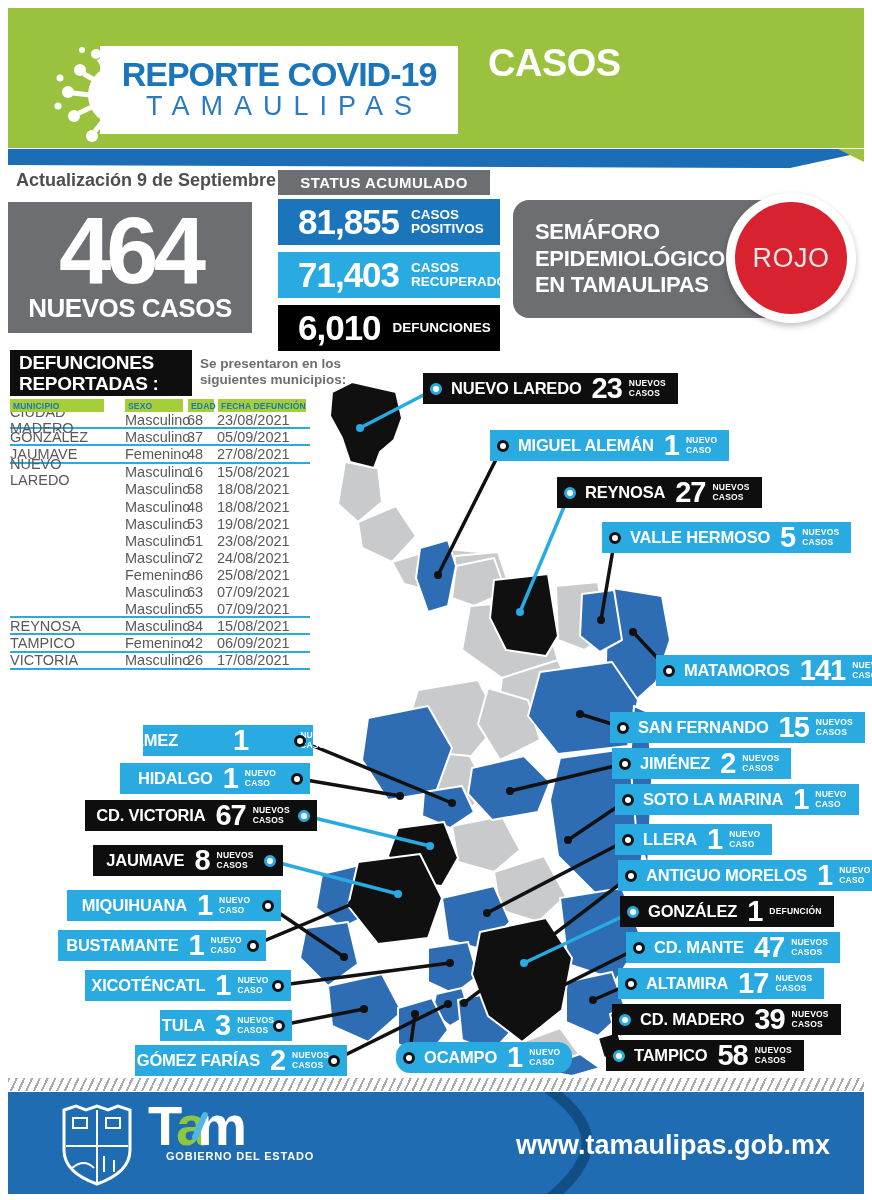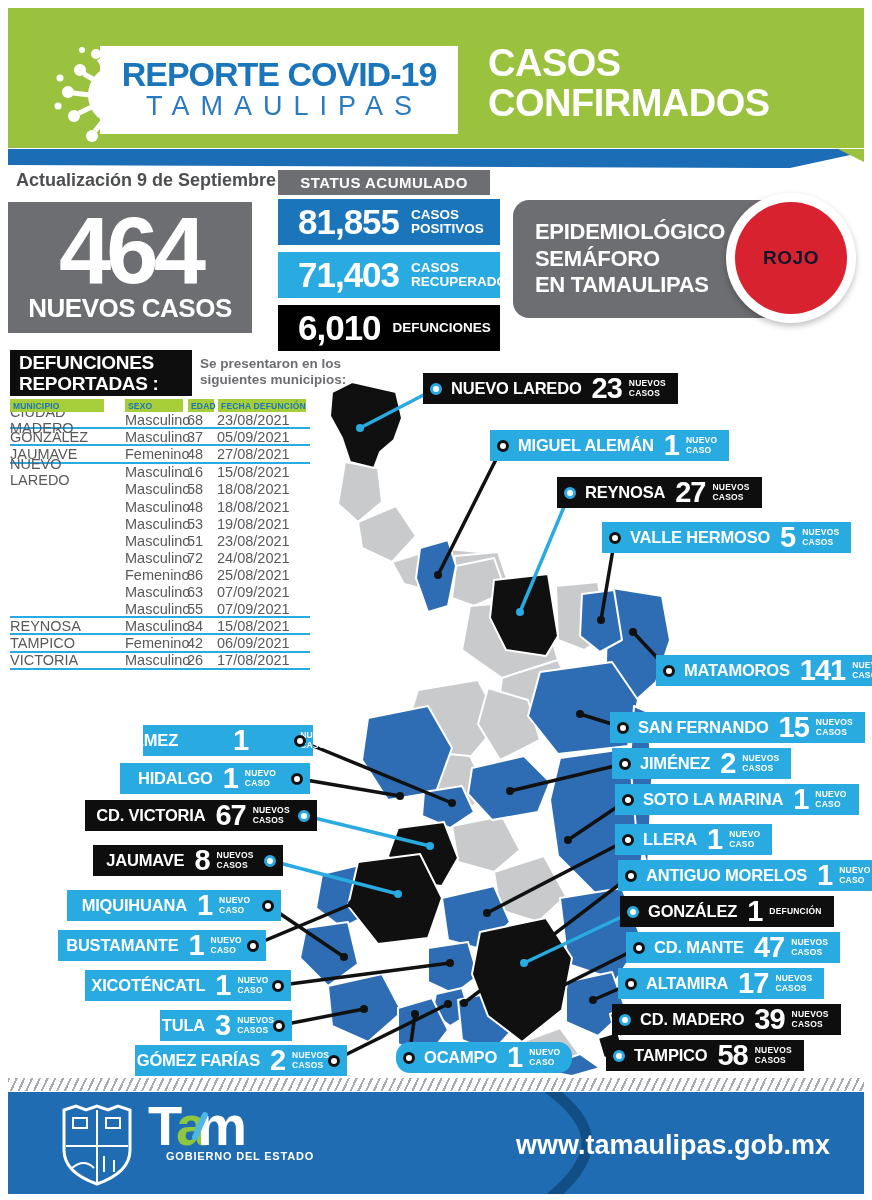--- a/index.html
+++ b/index.html
@@ -24,21 +24,21 @@
 
   .status-title{position:absolute;left:278px;top:170px;width:212px;height:25px;background:#6d6e71;color:#fff;font-size:15px;font-weight:800;display:flex;align-items:center;justify-content:center;letter-spacing:0.5px;}
   .status-list{position:absolute;left:278px;top:199px;width:222px;}
   .status-bar{height:46px;margin-bottom:7px;color:#fff;display:flex;align-items:center;padding-left:20px;}
   .status-value{font-size:35px;font-weight:800;letter-spacing:-1px;}
   .status-label{font-size:13.5px;font-weight:700;line-height:1.05;margin-left:12px;}
 
   .semaforo-box{position:absolute;left:513px;top:200px;width:300px;height:118px;background:#6d6e71;border-radius:16px;color:#fff;display:flex;flex-direction:column;justify-content:center;padding-left:22px;}
   .semaforo-line{font-size:22px;font-weight:800;line-height:1.2;letter-spacing:-0.3px;}
   .semaforo-circle-outer{position:absolute;left:726px;top:193px;width:130px;height:130px;border-radius:50%;background:#ffffff;box-shadow:0 3px 6px rgba(0,0,0,0.25);display:flex;align-items:center;justify-content:center;z-index:3;}
-  .semaforo-circle-inner{width:112px;height:112px;border-radius:50%;background:#d8222f;color:#0f172a;display:flex;align-items:center;justify-content:center;font-size:19px;font-weight:700;letter-spacing:0.5px;}
+  .semaforo-circle-inner{width:112px;height:112px;border-radius:50%;background:#d8222f;color:#e5e5e5;display:flex;align-items:center;justify-content:center;font-size:27px;font-weight:400;letter-spacing:0.5px;}
 
   
   .deaths-title-box{position:absolute;left:10px;top:350px;width:182px;height:46px;background:#0e0e0e;color:#fff;font-size:19px;font-weight:800;line-height:1.1;padding:3px 9px;letter-spacing:-0.3px;}
   .deaths-note{position:absolute;left:200px;top:356px;color:#6d6e71;font-size:13.5px;font-weight:700;line-height:1.15;}
   .deaths-table{position:absolute;left:10px;top:399px;width:300px;}
   .deaths-head{position:relative;height:13px;}
   .deaths-head span{position:absolute;top:0;height:13px;background:#a6ce39;color:#1b75bb;font-size:8.5px;font-weight:800;display:flex;align-items:center;padding-left:3px;letter-spacing:0.2px;}
   .deaths-row{display:flex;height:17.2px;align-items:center;color:#58595b;font-size:14.5px;}
   .deaths-row .c-mun{width:115px;}
   .deaths-row .c-sex{width:62px;}
@@ -91,21 +91,20 @@
     <circle cx="14" cy="38" r="3.5" fill="#fff"></circle>
       <circle cx="12" cy="66" r="3.5" fill="#fff"></circle>
       <circle cx="36" cy="10" r="3" fill="#fff"></circle>
   </svg>
   <div class="title-box">
     <div class="title-main">REPORTE COVID-19</div>
     <div class="title-sub">TAMAULIPAS</div>
   </div>
   <div class="casos-confirmados">
     <div>CASOS</div>
-    <div>CONFIRMADOS</div>
   </div>
   <svg class="blue-wedge" width="856" height="22" viewBox="0 0 856 22">
     <polygon points="0,1 856,1 856,4 782,20 0,17" fill="#1b6db5"></polygon>
     <polygon points="830,1 856,1 856,14" fill="#9bc23f"></polygon>
   </svg>
 
   <div class="update-date">Actualización 9 de Septiembre de 2021</div>
   <div class="new-cases-box">
     <div class="new-cases-number">464</div>
     <div class="new-cases-label">NUEVOS CASOS</div>
@@ -129,22 +128,22 @@
       </div>
       <div class="status-bar" style="background: rgb(0, 0, 0);">
         <span class="status-value">6,010</span>
         <span class="status-label">
           <div>DEFUNCIONES</div>
         </span>
       </div>
     </div>
 
   <div class="semaforo-box">
+    <div class="semaforo-line">SEMÁFORO</div>
     <div class="semaforo-line">EPIDEMIOLÓGICO</div>
-    <div class="semaforo-line">SEMÁFORO</div>
     <div class="semaforo-line">EN TAMAULIPAS</div>
   </div>
   <div class="semaforo-circle-outer">
     <div class="semaforo-circle-inner" style="background: rgb(216, 34, 47);">ROJO</div>
   </div>
 
   <div class="deaths-title-box">
     <div>DEFUNCIONES</div>
     <div>REPORTADAS : 15</div>
   </div>

